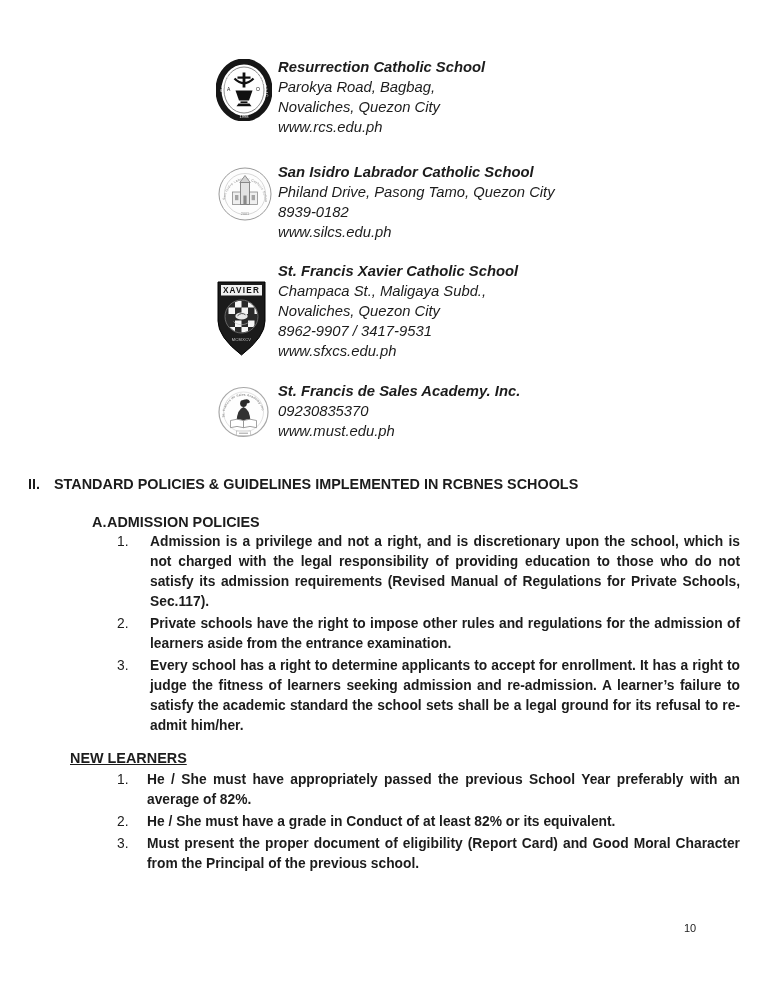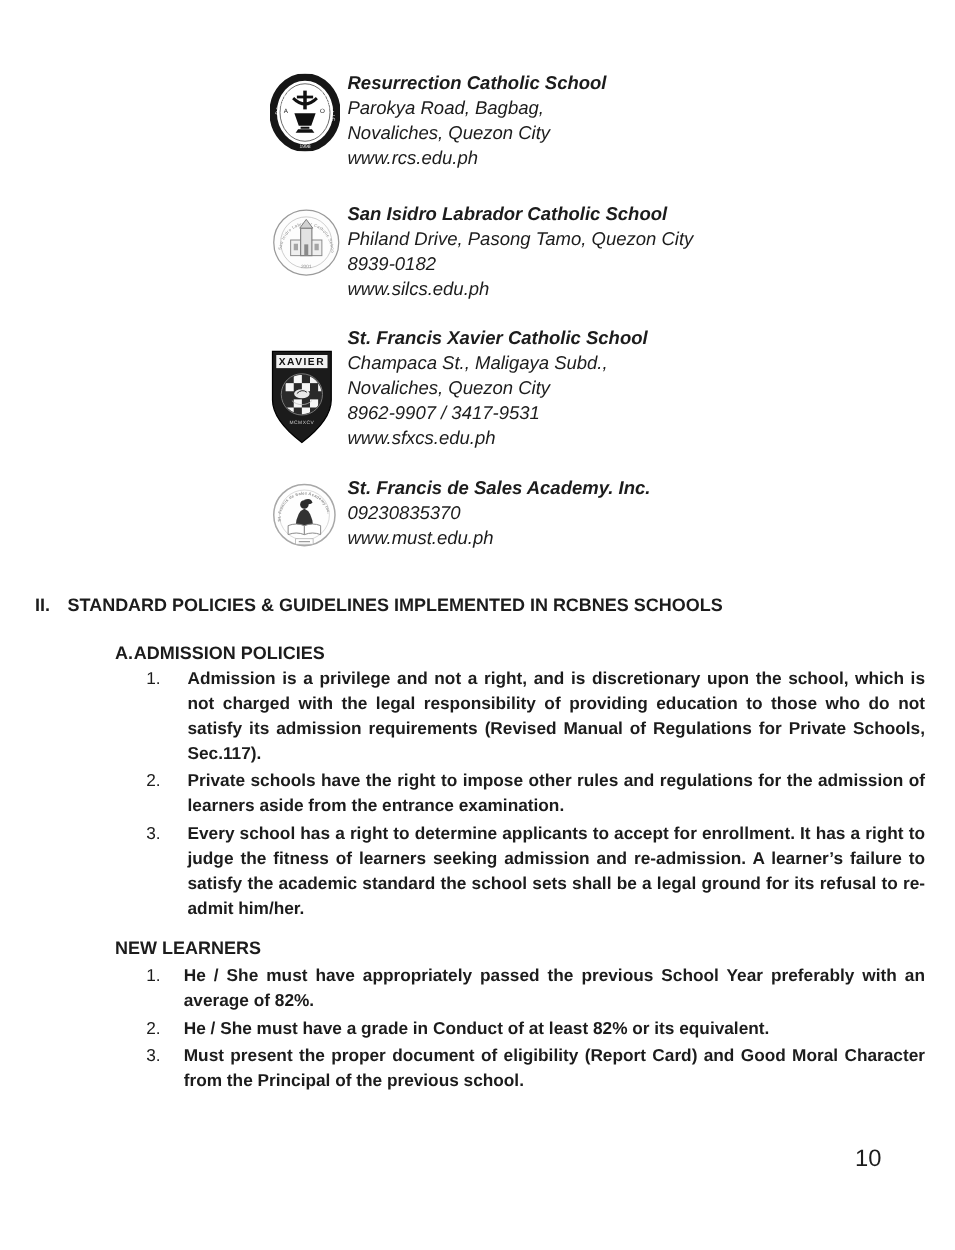--- a/index.html
+++ b/index.html
@@ -23,24 +23,24 @@
   .sub-heading{margin:18px 0 0 92px;display:flex;font-weight:bold;font-size:14.4px;line-height:20px;}
   .sub-num{width:15px;flex:none;}
   
   .plist{margin-left:117px;width:623px;}
   .pitem{display:flex;margin-top:2px;}
   .pitem:first-child{margin-top:0;}
   .pitem .num{width:33px;flex:none;font-size:13.8px;line-height:20px;}
   .pitem .txt{flex:1;font-size:13.8px;line-height:20px;text-align:justify;font-weight:bold;}
   .nl .num{width:30px;}
   .nl-title{
-    margin:12px 0 2px 92px;font-weight:bold;font-size:14.4px;line-height:20px;
-    width:-moz-fit-content;width:fit-content;
+    margin:12px 0 2px 70px;font-weight:bold;font-size:14.4px;line-height:20px;
+    text-decoration:underline;width:-moz-fit-content;width:fit-content;
   }
-  .page-number{position:absolute;left:684px;top:919px;font-size:19px;line-height:18px;}
+  .page-number{position:absolute;left:684px;top:919px;font-size:11px;line-height:18px;}
   svg text{font-family:"Liberation Sans",sans-serif;}
 </style>
 </head>
 <body>
 
 <div class="page">
 
   <section class="schools">
 
     <div class="school s1">

